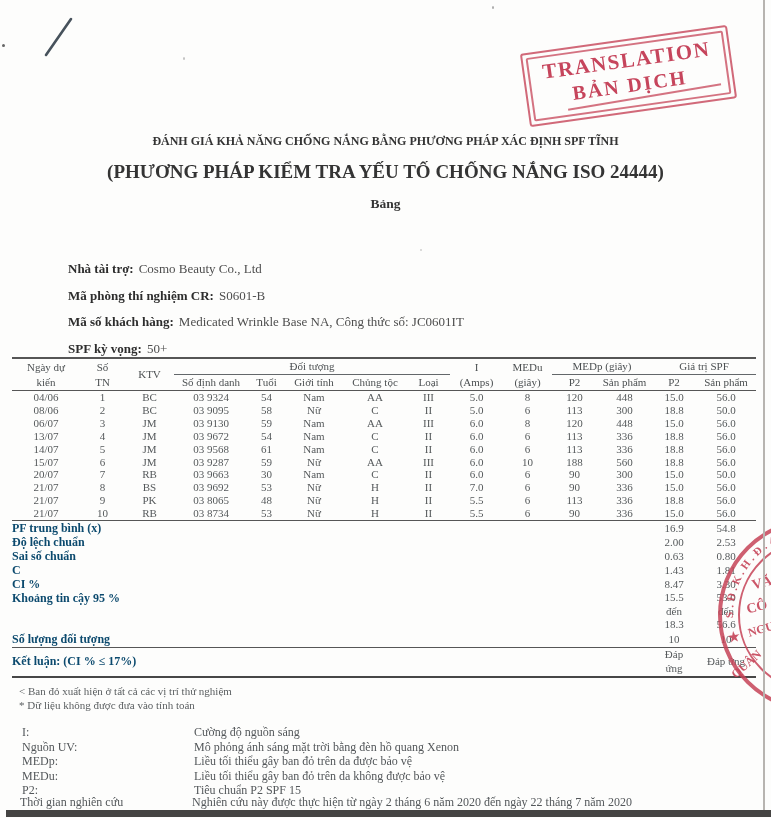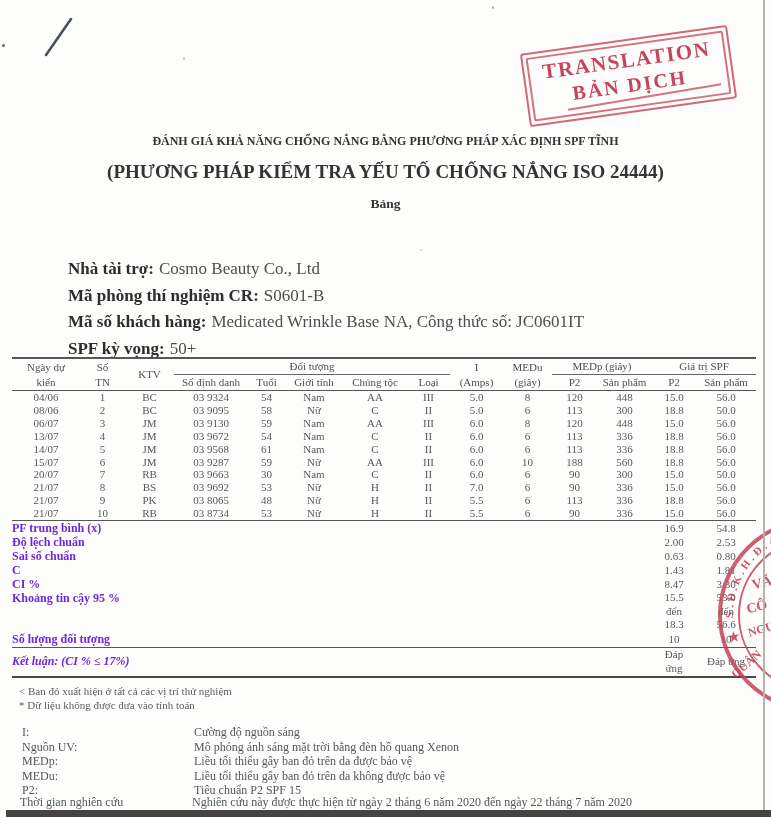--- a/index.html
+++ b/index.html
@@ -19,39 +19,39 @@
   .stamp-l2{font-size:20px;font-weight:bold;letter-spacing:2px;line-height:24px;}
   .stamp-underline{height:2px;background:rgba(198,68,88,.75);margin:1px -6px 0 20px;transform:rotate(-1.5deg);}
 
   
   .title-block{position:absolute;top:131px;left:0;width:100%;text-align:center;color:#343434;}
   .t1{font-weight:bold;font-size:12px;line-height:21px;max-width:645px;margin:0 auto;}
   .t2{font-weight:bold;font-size:19px;margin-top:9px;}
   .t3{font-weight:bold;font-size:13.5px;margin-top:13px;}
 
   
-  .info{position:absolute;top:259px;left:68px;font-size:17px;}
+  .info{position:absolute;top:259px;left:68px;font-size:13px;}
   .info-row{line-height:20px;margin-bottom:6.5px;white-space:nowrap;}
   .info-label{font-weight:bold;color:#2d2d2d;margin-right:5px;}
   .info-value{color:#4e4e4e;}
 
   
   .tbl{position:absolute;top:357px;left:12px;width:744px;border-collapse:collapse;table-layout:fixed;
        font-size:11px;color:#55595b;border-top:2px solid #565656;}
   .tbl th{font-weight:normal;padding:0;line-height:15px;text-align:center;color:#4c5052;vertical-align:middle;}
   .tbl .grp{border-bottom:1px solid #63676a;}
   .tbl thead tr:last-child th, .tbl thead th[rowspan]{border-bottom:1.5px solid #565656;}
   .tbl td{padding:0;text-align:center;height:12.9px;line-height:12.9px;white-space:nowrap;overflow:hidden;}
   tbody.data tr:last-child td{border-bottom:1.5px solid #565656;}
-  .sum-label{text-align:left !important;font-weight:bold;color:#6d28d9;font-size:12px;vertical-align:top;}
+  .sum-label{text-align:left !important;font-weight:bold;color:#0c4a6e;font-size:12px;vertical-align:top;}
   tbody.summary td{height:14px;line-height:14px;vertical-align:top;}
   tbody.summary .stack div{line-height:13.5px;height:13.5px;}
   .count-row td{border-bottom:1.5px solid #565656;height:15px;line-height:15px;}
   .concl-row td{border-bottom:2.2px solid #474747;height:28px;vertical-align:middle;}
-  .concl-row .sum-label{vertical-align:middle;font-style:italic;}
+  .concl-row .sum-label{vertical-align:middle;}
   .concl-row .stack div{line-height:13.5px;}
 
   
   .footnotes{position:absolute;top:684px;left:19px;font-size:11px;color:#5a5e60;line-height:14px;}
   .defs{position:absolute;top:725px;left:22px;font-size:12px;color:#53575a;}
   .def-row{display:flex;line-height:14.5px;}
   .def-term{width:172px;flex:none;}
   .study{position:absolute;top:795px;left:20px;width:735px;display:flex;font-size:12px;color:#53575a;
          border-bottom:1.2px solid #565656;padding-bottom:3px;line-height:14px;}
   .study-label{width:172px;flex:none;}

